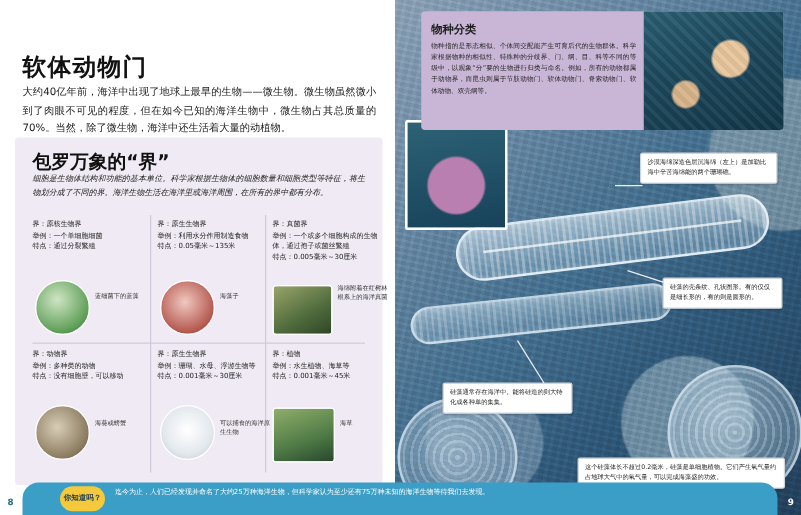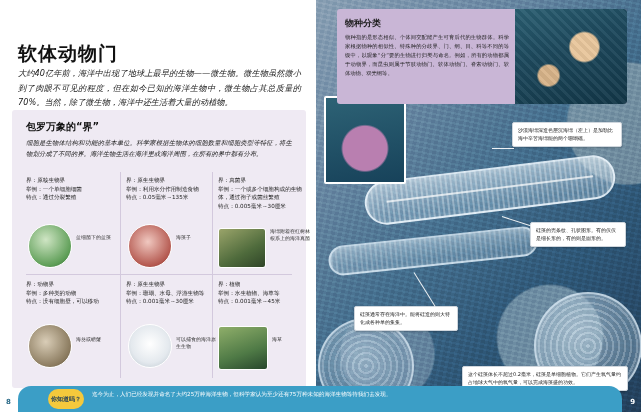--- a/index.html
+++ b/index.html
@@ -25,33 +25,32 @@
   #page-title {
     position: absolute; left: 18px; top: 28px;
     font-size: 19px; font-weight: bold; color: #111;
     letter-spacing: 1px;
   }
   #intro-text {
     position: absolute; left: 18px; top: 58px;
     width: 283px;
     font-size: 8.2px; line-height: 1.75; color: #1a1a1a;
     text-align: justify;
-    font-style: italic;
   }
 
   
   #kingdoms-panel {
     position: absolute; left: 12px; top: 110px;
     width: 294px; height: 278px;
     background: #efeaf3;
     border-radius: 3px;
   }
   #kingdoms-title {
     position: absolute; left: 14px; top: 10px;
-    font-size: 10px; font-weight: bold; color: #111;
+    font-size: 15px; font-weight: bold; color: #111;
   }
   #kingdoms-desc {
     position: absolute; left: 14px; top: 28px;
     width: 266px;
     font-size: 6.4px; line-height: 1.7; color: #222;
     text-align: justify;
     font-style: italic;
   }
   .kingdom-cell {
     position: absolute;

